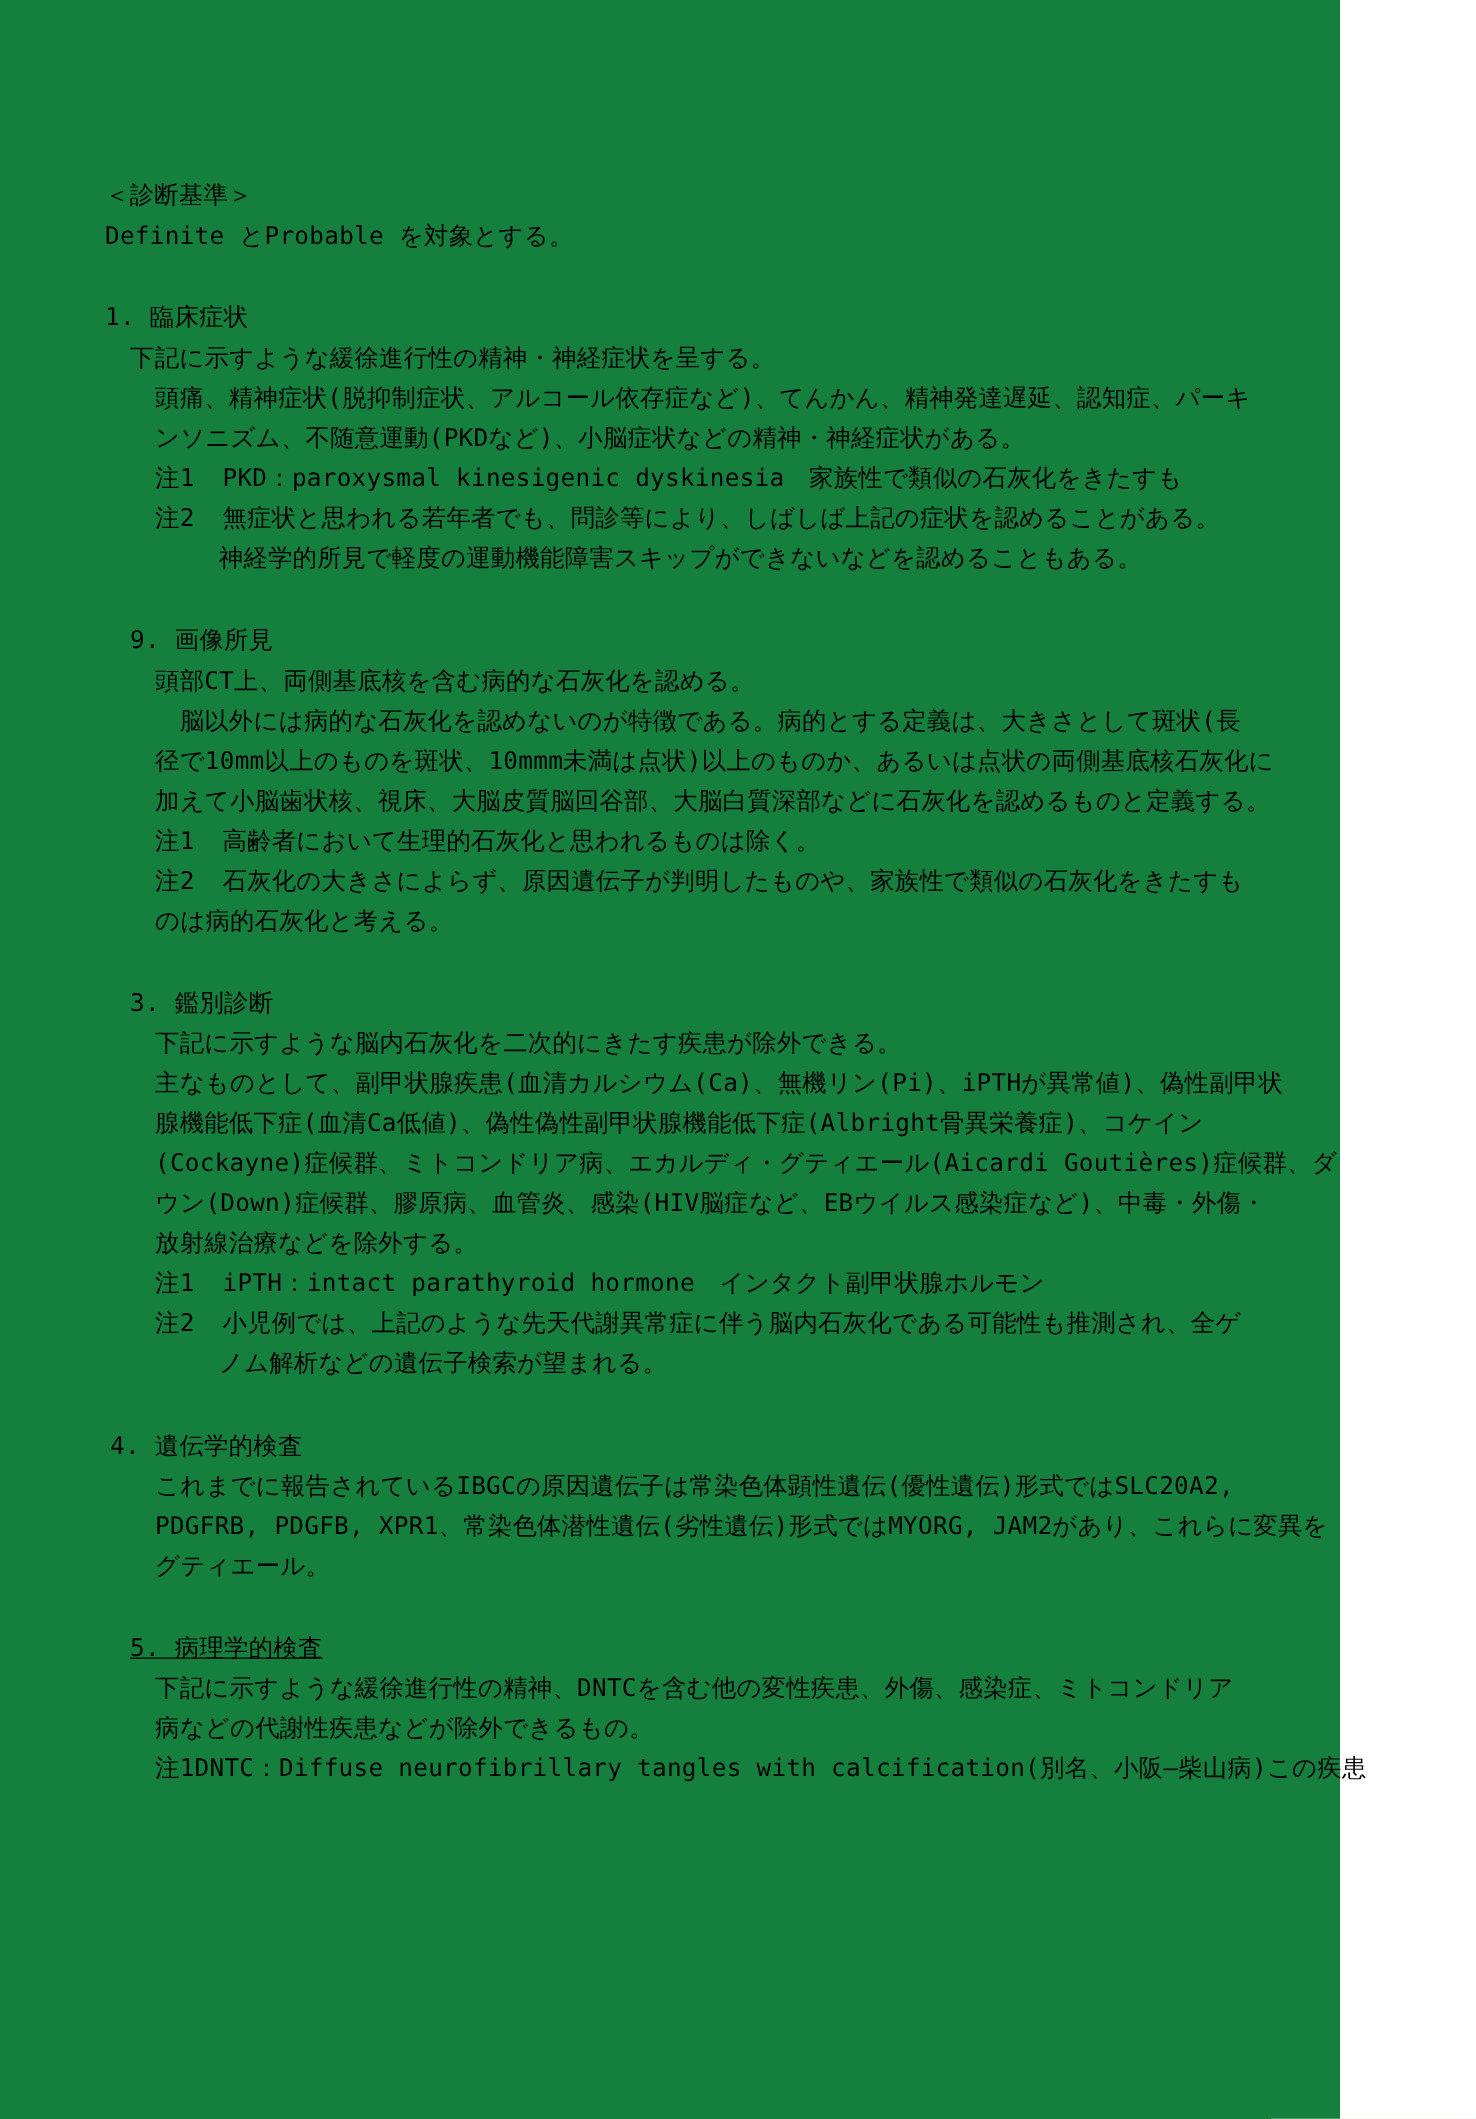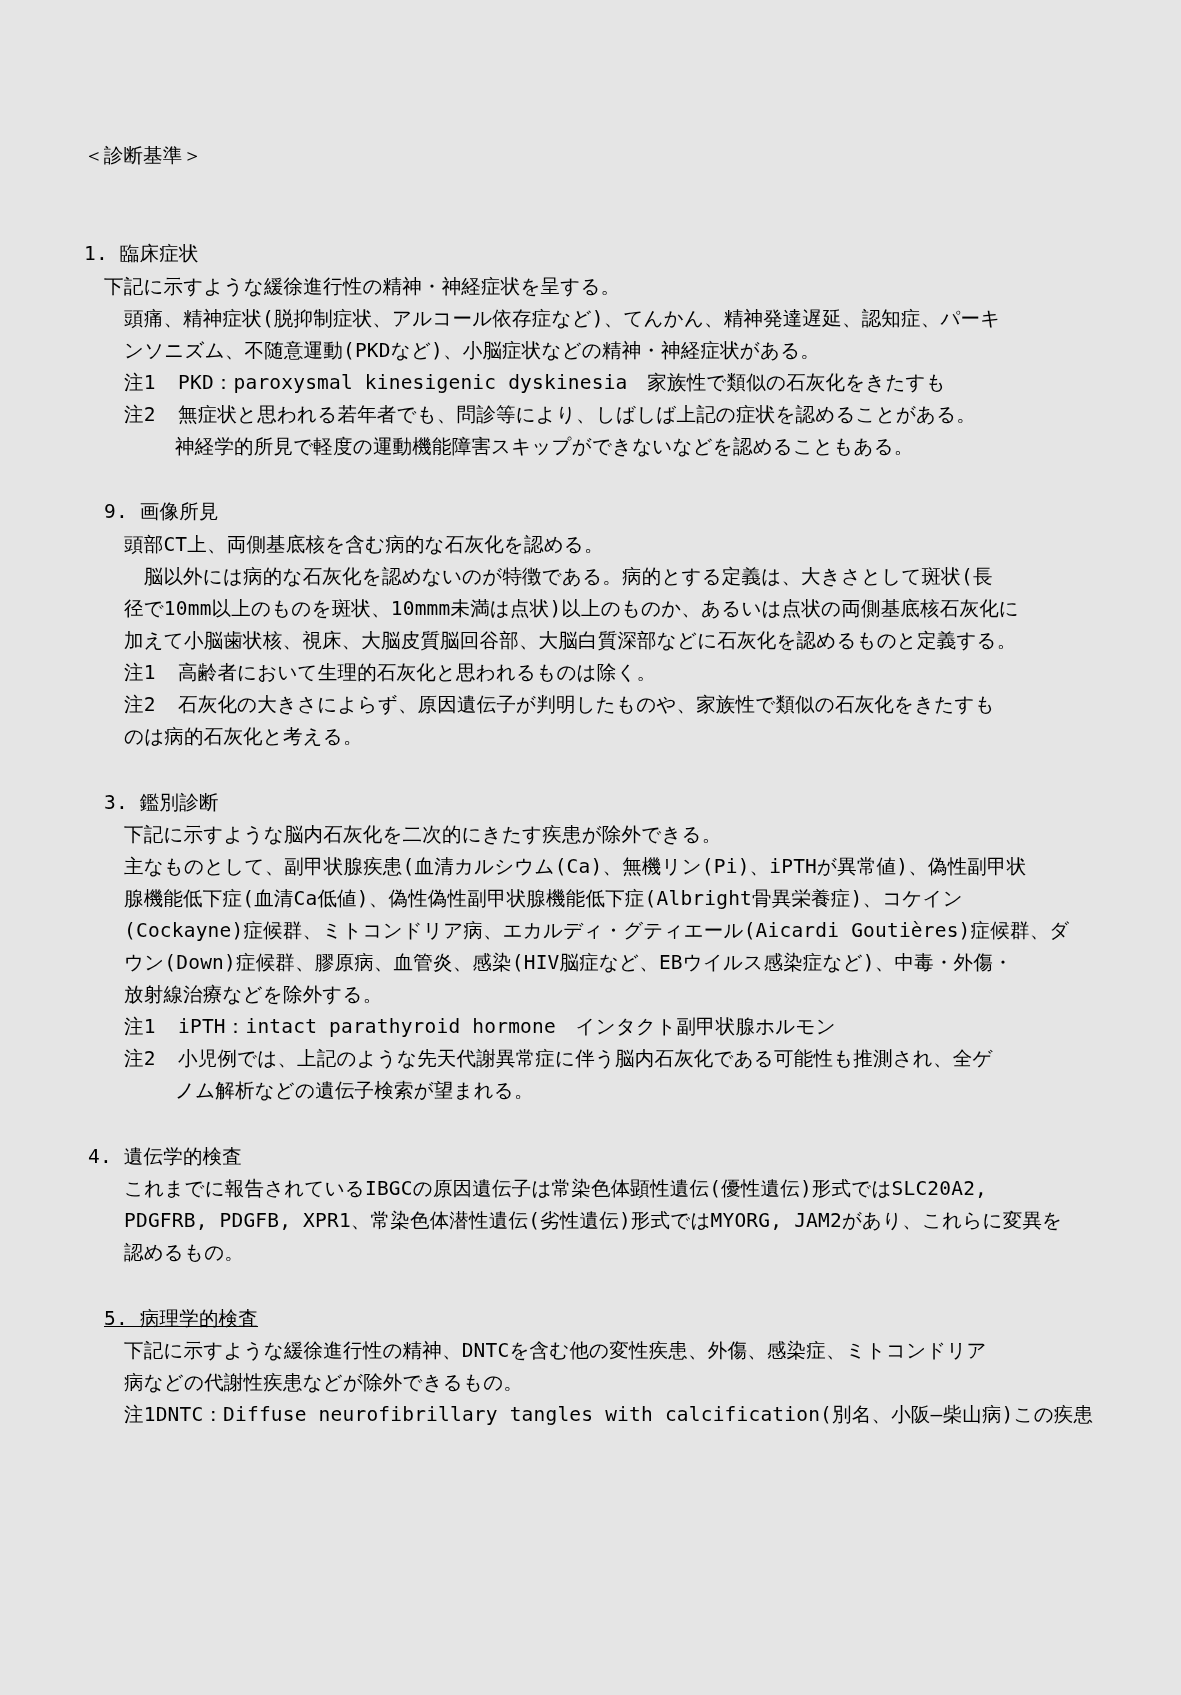--- a/index.html
+++ b/index.html
@@ -12,42 +12,43 @@
       height: 1695px;
       position: relative;
       overflow: hidden;
       font-family: "DejaVu Sans Mono", "Liberation Mono", monospace;
       color: #000000;
     }
     .page {
       position: absolute;
       left: 0;
       top: 0;
-      width: 1181px;
+      width: 1072px;
       height: 1695px;
-      background: #e5e5e5;
+      background: #15803d;
     }
     .line {
       position: absolute;
       font-size: 19.5px;
       line-height: 26px;
       white-space: nowrap;
       letter-spacing: 0.2px;
     }
     .note-label {
       display: inline-block;
       width: 54px;
     }
   </style>
 </head>
 <body>
 
 <div class="page">
 
   <div class="line" style="left:84px; top:143px;">＜診断基準＞</div>
+  <div class="line" style="left:84px; top:176px;">Definite とProbable を対象とする。</div>
 
   <div>
     <div class="line" style="left:84px; top:241px;">1. 臨床症状</div>
     <div class="line" style="left:104px; top:274px;">下記に示すような緩徐進行性の精神・神経症状を呈する。</div>
     <div class="line" style="left:124px; top:306px;">頭痛、精神症状(脱抑制症状、アルコール依存症など)、てんかん、精神発達遅延、認知症、パーキ</div>
     <div class="line" style="left:124px; top:338px;">ンソニズム、不随意運動(PKDなど)、小脳症状などの精神・神経症状がある。</div>
     <div class="line" style="left:124px; top:370px;">
       <span class="note-label">注1</span><span>PKD：paroxysmal kinesigenic dyskinesia　家族性で類似の石灰化をきたすも</span>
     </div>
     <div class="line" style="left:124px; top:402px;">
@@ -85,21 +86,21 @@
     <div class="line" style="left:124px; top:1046px;">
       <span class="note-label">注2</span><span>小児例では、上記のような先天代謝異常症に伴う脳内石灰化である可能性も推測され、全ゲ</span>
     </div>
     <div class="line" style="left:175px; top:1078px;">ノム解析などの遺伝子検索が望まれる。</div>
   </div>
 
   <div>
     <div class="line" style="left:88px; top:1144px;">4. 遺伝学的検査</div>
     <div class="line" style="left:124px; top:1176px;">これまでに報告されているIBGCの原因遺伝子は常染色体顕性遺伝(優性遺伝)形式ではSLC20A2,</div>
     <div class="line" style="left:124px; top:1208px;">PDGFRB, PDGFB, XPR1、常染色体潜性遺伝(劣性遺伝)形式ではMYORG, JAM2があり、これらに変異を</div>
-    <div class="line" style="left:124px; top:1240px;">認めるもの。</div>
+    <div class="line" style="left:124px; top:1240px;">グティエール。</div>
   </div>
 
   <div>
     <div class="line" style="left:104px; top:1306px;text-decoration:underline;">5. 病理学的検査</div>
     <div class="line" style="left:124px; top:1338px;">下記に示すような緩徐進行性の精神、DNTCを含む他の変性疾患、外傷、感染症、ミトコンドリア</div>
     <div class="line" style="left:124px; top:1370px;">病などの代謝性疾患などが除外できるもの。</div>
     <div class="line" style="left:124px; top:1402px;">
       <span>注1</span><span>DNTC：Diffuse neurofibrillary tangles with calcification(別名、小阪―柴山病)この疾患</span>
     </div>
   </div>

